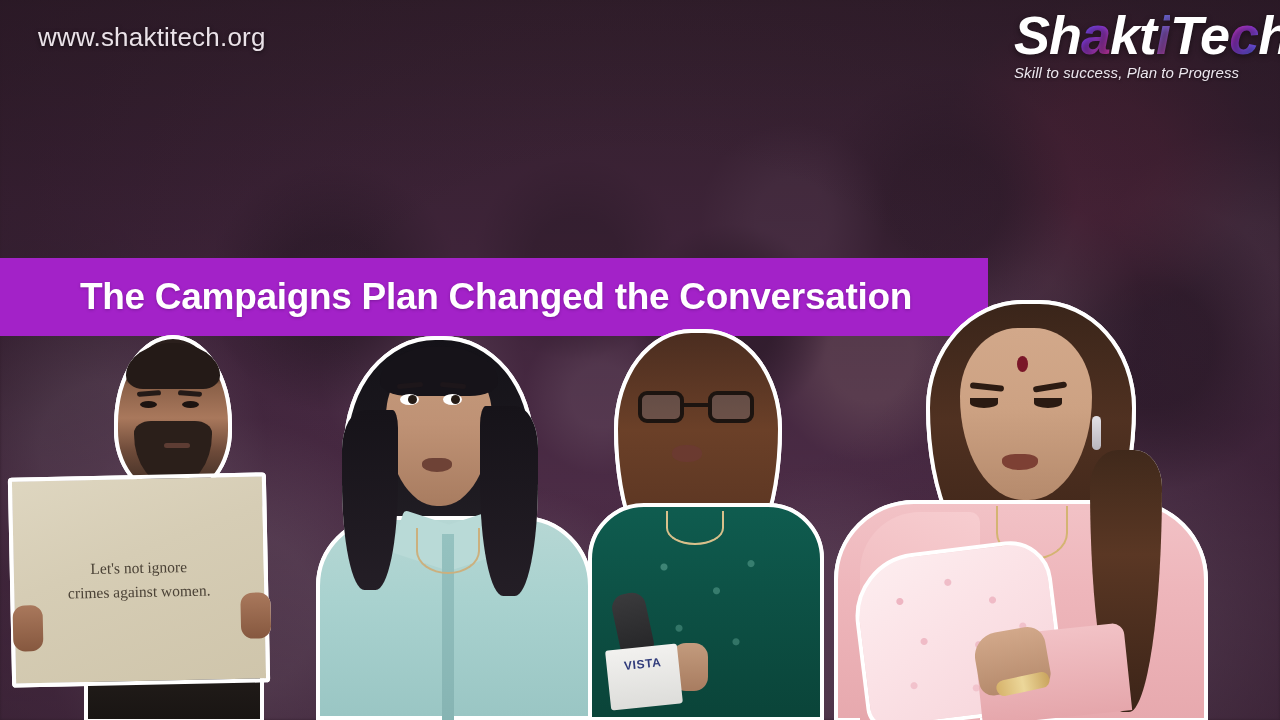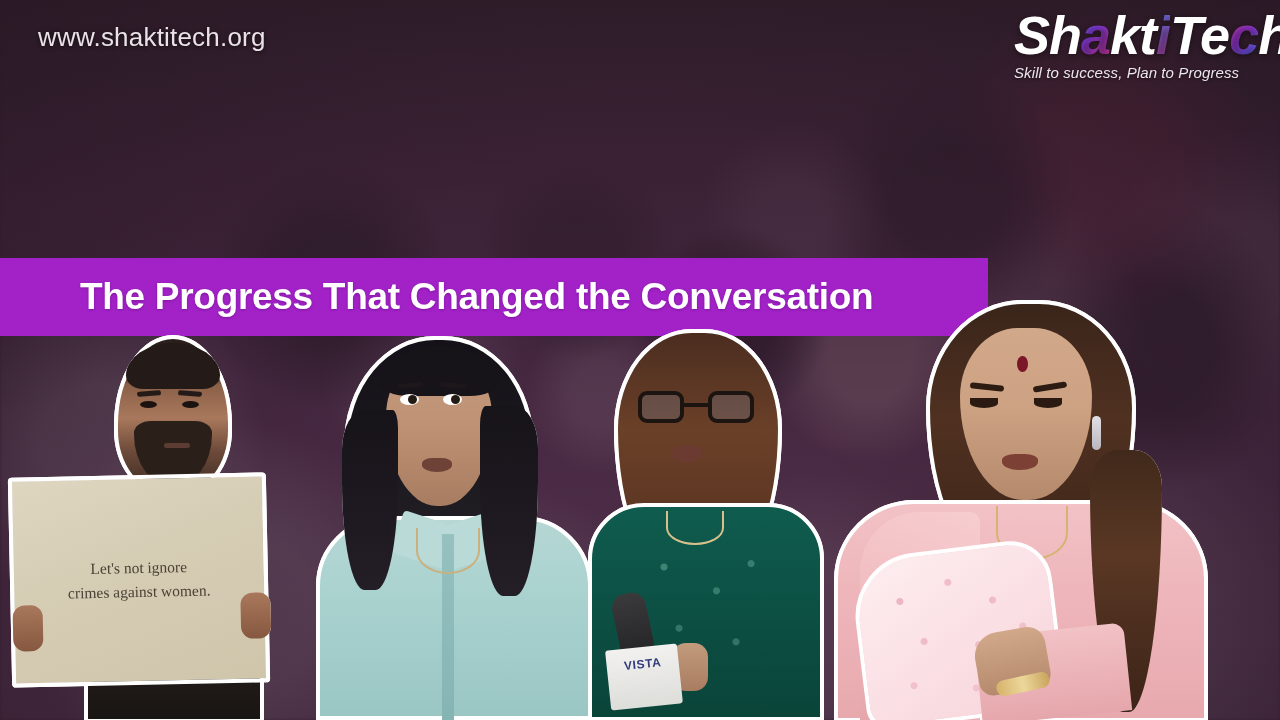--- a/index.html
+++ b/index.html
@@ -451,21 +451,21 @@
 
   <div class="site-url">www.shaktitech.org</div>
 
   <div class="logo-block">
     <div class="logo-word"><span>Sh</span><span class="accent-a">a</span><span>kt</span><span class="dot-i">i</span><span>T</span><span>e</span><span class="accent-c">c</span><span>h</span></div>
     <div class="logo-tagline">Skill to success, Plan to Progress</div>
   </div>
 
 
   <div class="subtitle-bar">
-    <div class="subtitle-text">The Progress That Changed the Conversation</div>
+    <div class="subtitle-text">The Campaigns Plan Changed the Conversation</div>
   </div>
 
   <div class="figures">
 
     <div class="figure fig1">
       <div class="f1-torso"></div>
       <div class="f1-head">
         <div class="f1-hair"></div>
         <div class="f1-brow l"></div>
         <div class="f1-brow r"></div>

